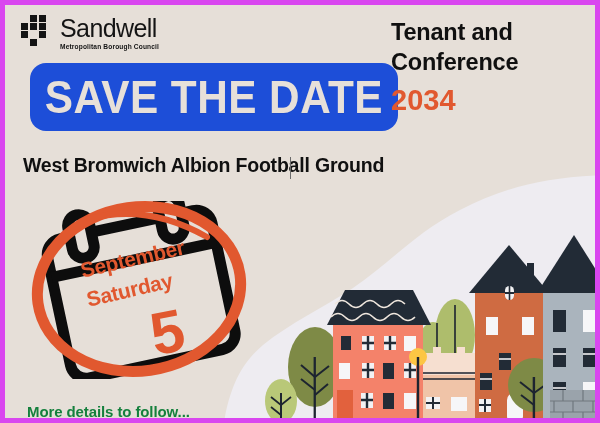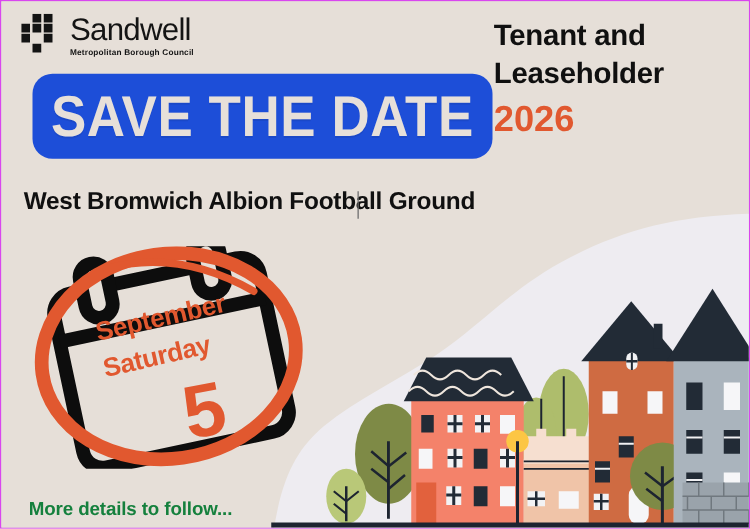--- a/index.html
+++ b/index.html
@@ -4,21 +4,21 @@
 <style>
   html,body{margin:0;padding:0;background:#ffffff;}
   body{font-family:"Liberation Sans",sans-serif;}
 
   .poster{
     position:relative;
     width:600px;height:423px;
     overflow:hidden;
     background:#e6dfd8;
     box-sizing:border-box;
-    border:1px solid #d946ef;
+    border:5px solid #d946ef;
   }
 
   
   .bg-art{position:absolute;inset:0;width:600px;height:423px;}
 
   
   .logo{position:absolute;left:16px;top:10px;display:flex;align-items:flex-start;gap:7px;}
   .logo-mark{width:32px;height:32px;flex:0 0 auto;}
   .logo-text{display:flex;flex-direction:column;line-height:1;padding-top:1px;}
   .logo-name{
@@ -279,22 +279,22 @@
       <div class="logo-sub">Metropolitan Borough Council</div>
     </div>
   </div>
 
   <div class="std-banner">
     <span class="std-text">SAVE THE DATE</span>
   </div>
 
   <div class="conf-head">
     <div class="conf-line">Tenant and</div>
-    <div class="conf-line">Leaseholder</div>
-    <div class="conf-year">2026</div>
+    <div class="conf-line">Conference</div>
+    <div class="conf-year">2034</div>
   </div>
 
   <div class="venue">West Bromwich Albion Football Ground</div>
   <div class="caret"></div>
 
   <div class="cal-wrap">
     <svg class="cal-svg" width="230" height="178" viewBox="0 0 230 178">
       <g transform="rotate(-12 115 92)">
 
         <rect x="30" y="22" width="168" height="142" rx="16" fill="#e6dfd8" stroke="#0d0d0d" stroke-width="11"></rect>

